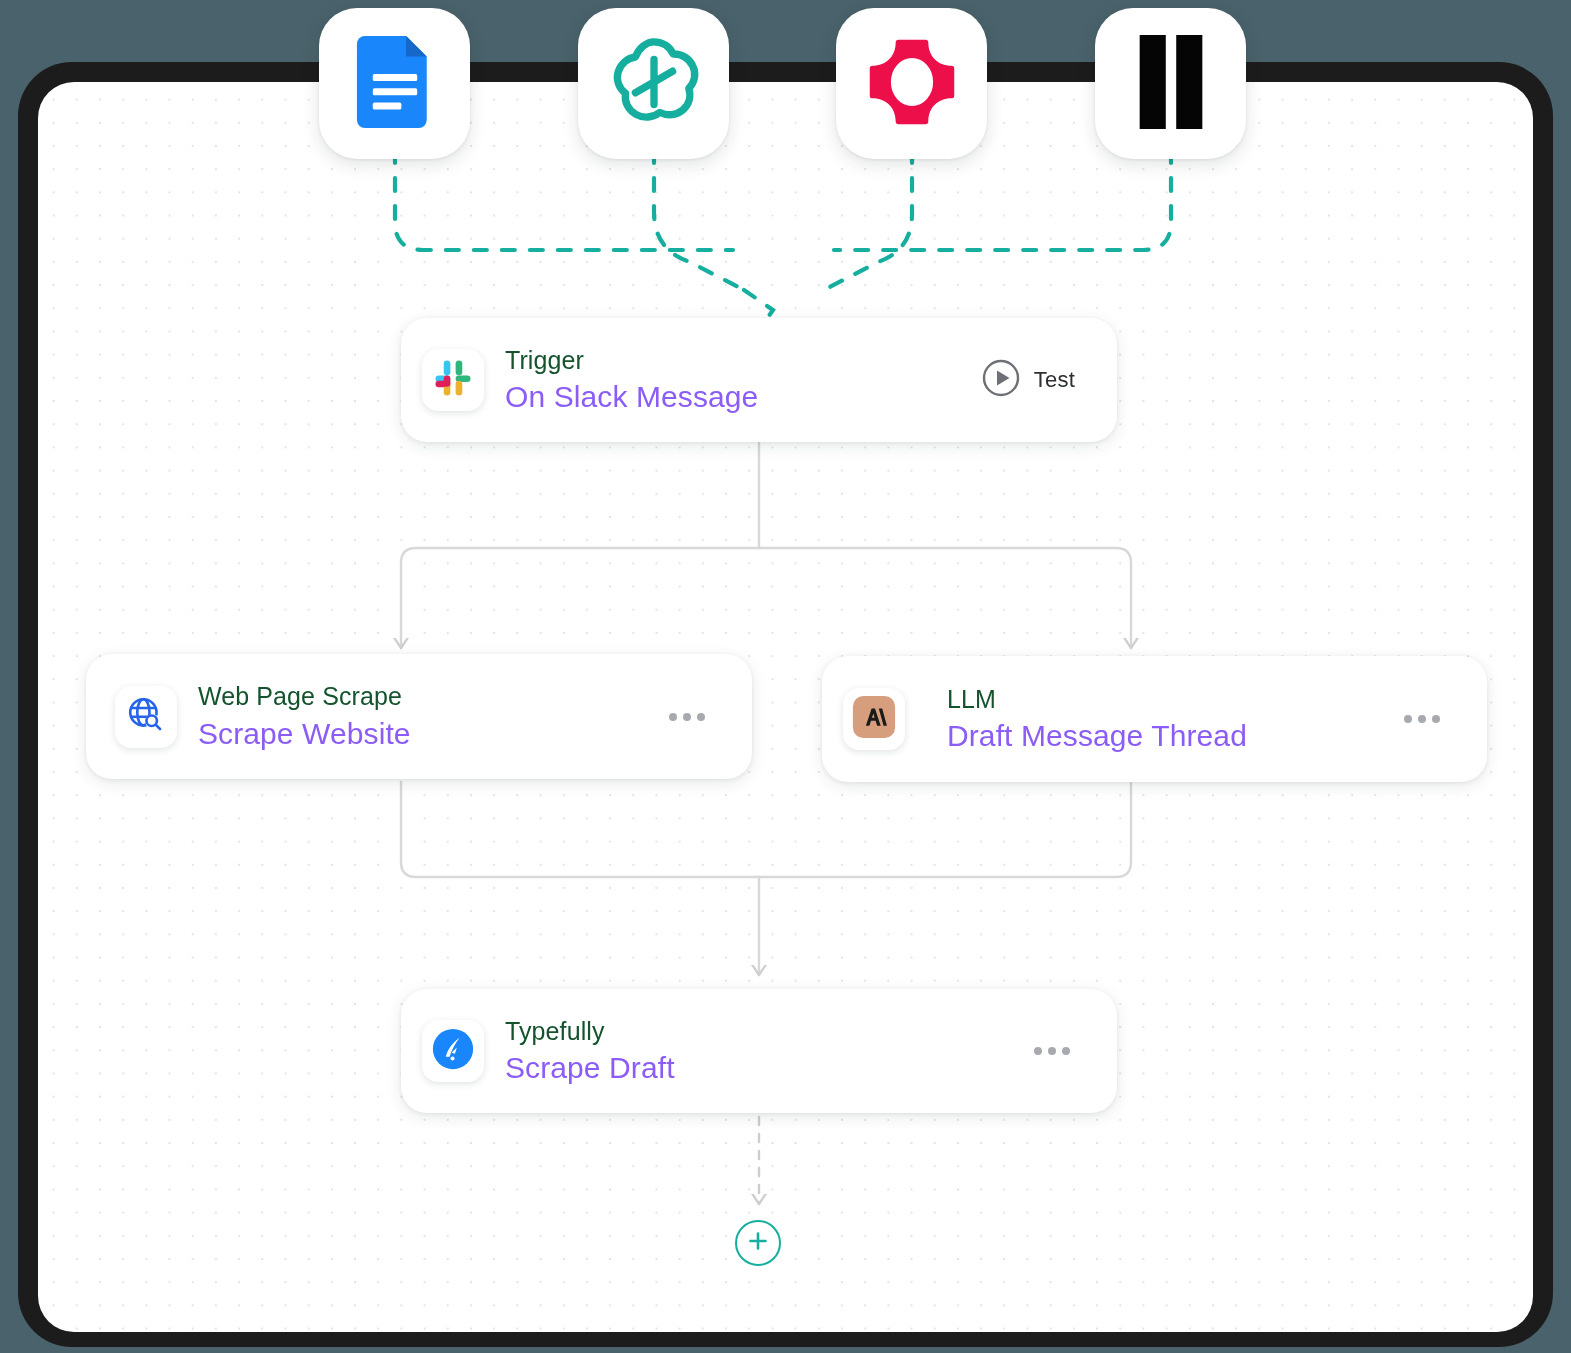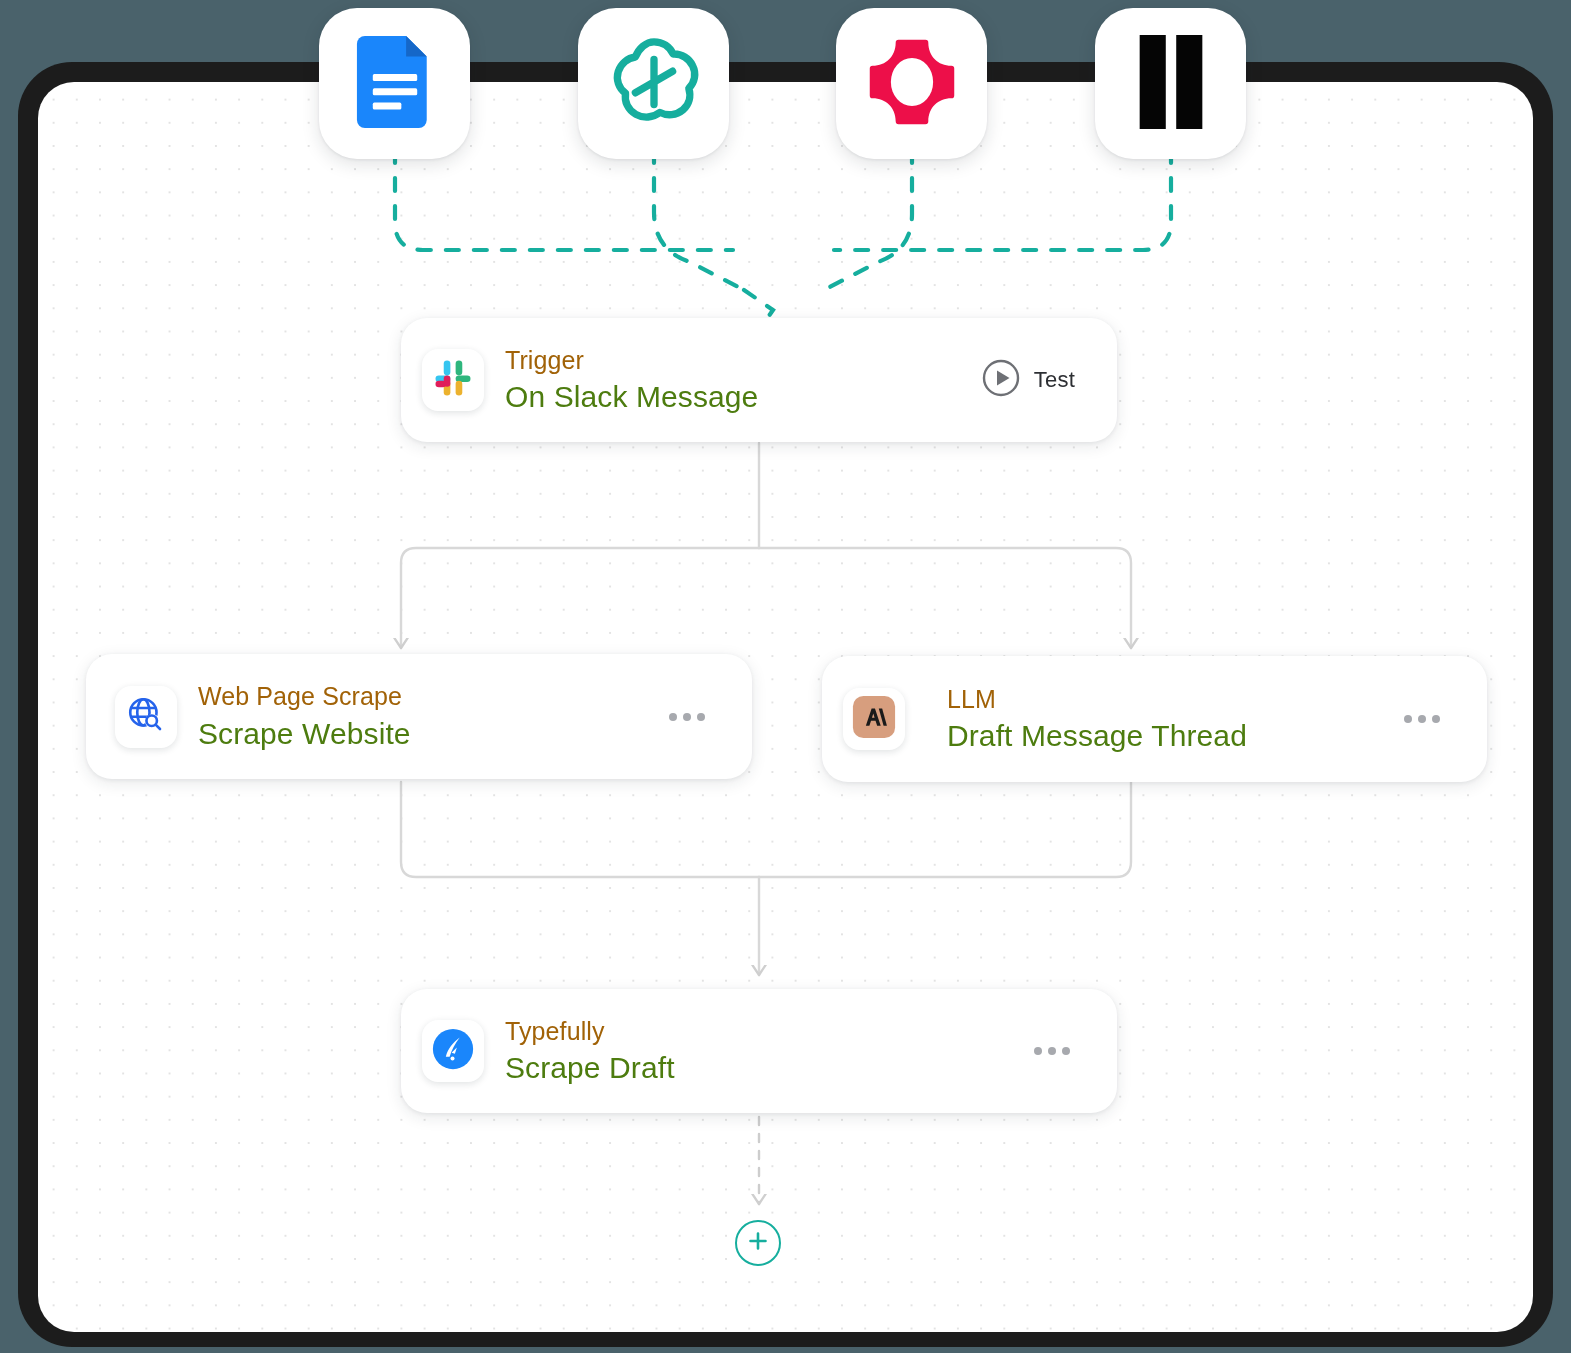--- a/index.html
+++ b/index.html
@@ -101,28 +101,28 @@
   .node-text {
     margin-left: 21px;
     display: flex;
     flex-direction: column;
     justify-content: center;
     flex: 1 1 auto;
     min-width: 0;
   }
   .node-kind {
     font-size: 25px;
-    color: #a16207;
+    color: #14532d;
     line-height: 1.22;
     letter-spacing: 0.1px;
     white-space: nowrap;
   }
   .node-title {
     font-size: 30px;
-    color: #4d7c0f;
+    color: #8b5cf6;
     line-height: 1.25;
     letter-spacing: 0.1px;
     white-space: nowrap;
     margin-top: 3px;
   }
 
   
   #test-button {
     display: flex;
     align-items: center;

